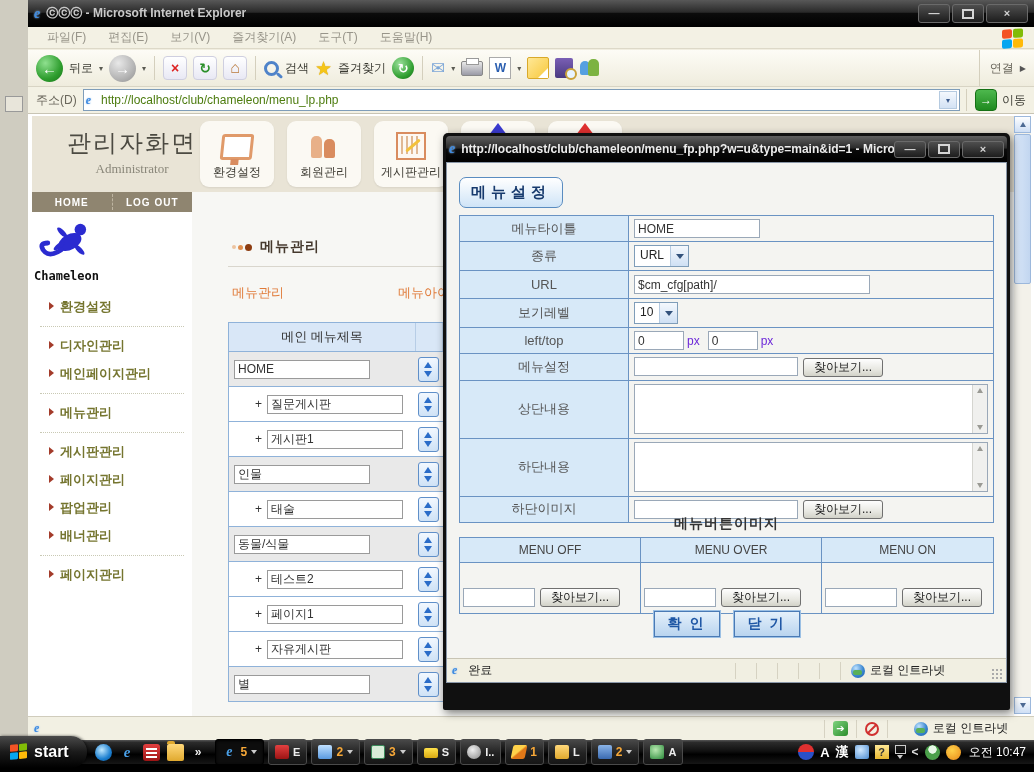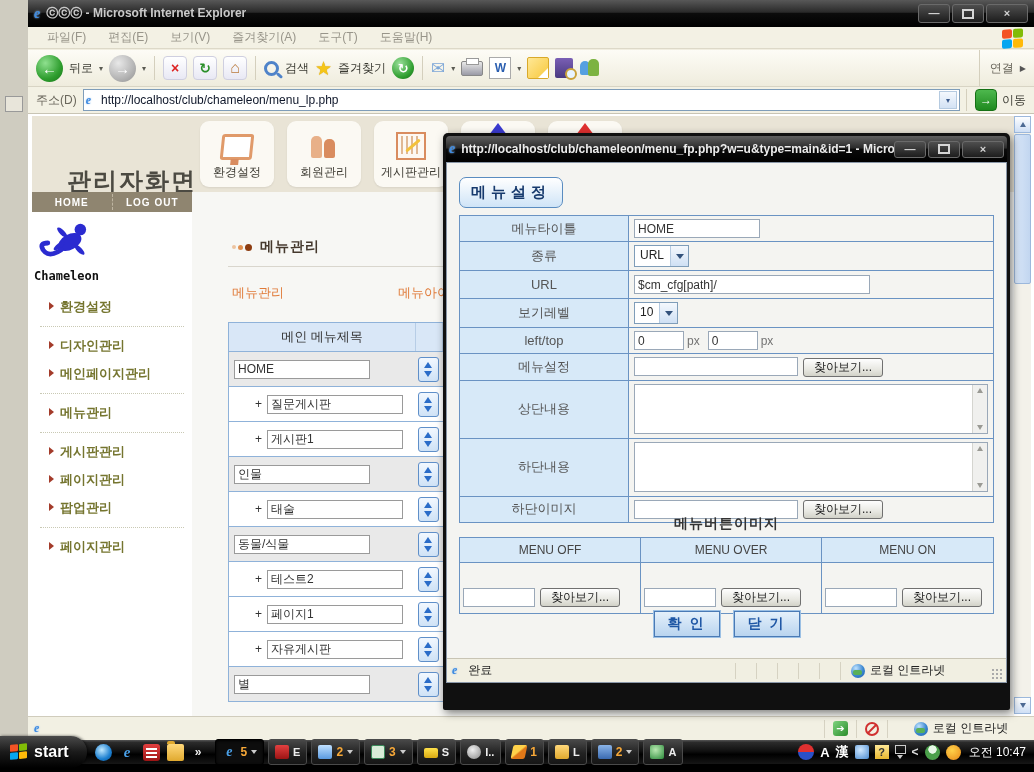--- a/index.html
+++ b/index.html
@@ -68,31 +68,31 @@
   .msnico::after{content:"";position:absolute;left:9px;top:1px;width:11px;height:17px;background:#7cb342;border-radius:5px 5px 2px 2px;}
   .links-zone{margin-left:auto;display:flex;align-items:center;gap:6px;border-left:1px solid #d4cfbd;
     padding-left:10px;height:100%;color:#6a675c;}
   .links-zone .arr{font-size:8px;color:#555;}
   
   .addrbar{position:absolute;left:0;top:87px;width:100%;height:27px;background:#f3f1e4;
     display:flex;align-items:center;gap:6px;padding:0 8px;box-sizing:border-box;border-bottom:1px solid #c8c4b4;}
   .addr-label{color:#6a675c;}
   .addr-input{flex:1;height:20px;background:#fff;border:1px solid #7f9db9;display:flex;align-items:center;
     padding:0 2px;gap:4px;}
-  .addr-input .url{flex:1;color:#0f172a;}
+  .addr-input .url{flex:1;color:#4d7c0f;}
   .addr-dd{width:16px;height:16px;background:linear-gradient(180deg,#f4f8fd,#d3e2f4);border:1px solid #b5cae0;
     display:flex;align-items:center;justify-content:center;font-size:8px;color:#3a5a8c;}
   .gobtn{display:flex;align-items:center;gap:5px;border-left:1px solid #d4cfbd;padding-left:8px;}
   .goarr{width:20px;height:20px;border-radius:4px;background:linear-gradient(180deg,#4db84d,#1f8a1f);
     color:#fff;font-weight:bold;display:flex;align-items:center;justify-content:center;border:1px solid #157015;}
   
   .content{position:absolute;left:0;top:114px;width:100%;height:602px;background:#fff;overflow:hidden;}
   .pagehdr{position:absolute;left:4px;top:2px;width:982px;height:76px;background:#e9e4d6;}
   .hdr-title{position:absolute;left:22px;top:11px;width:156px;text-align:center;}
-  .hdr-title .t1{font-size:24px;font-weight:bold;color:#4c4a42;letter-spacing:2px;margin-top:38px;}
+  .hdr-title .t1{font-size:24px;font-weight:normal;color:#4c4a42;letter-spacing:2px;}
   .hdr-title .t2{font-family:"Liberation Serif",serif;font-size:13px;color:#8a877a;margin-top:2px;}
   .hdrbtns{position:absolute;left:168px;top:5px;display:flex;gap:13px;}
   .hbtn{width:74px;height:66px;background:#fbf9f3;border-radius:9px;display:flex;flex-direction:column;
     align-items:center;justify-content:flex-end;padding-bottom:6px;box-sizing:border-box;box-shadow:0 1px 2px rgba(0,0,0,.08);}
   .hbtn .lbl{font-size:12px;color:#3c3a32;margin-top:4px;}
   .ic-monitor{width:26px;height:20px;border:3px solid #e09a6a;background:#fff;border-radius:3px;position:relative;transform:skewX(-6deg);}
   .ic-monitor::after{content:"";position:absolute;left:8px;bottom:-8px;width:8px;height:6px;background:#d98c5f;}
   .ic-people{position:relative;width:30px;height:26px;}
   .ic-people::before{content:"";position:absolute;left:2px;top:2px;width:11px;height:22px;background:#e8b088;border-radius:5px 5px 2px 2px;}
   .ic-people::after{content:"";position:absolute;left:15px;top:5px;width:11px;height:19px;background:#d98c5f;border-radius:5px 5px 2px 2px;}
@@ -181,21 +181,21 @@
   .p-title{flex:1;color:#ececec;font-weight:bold;font-size:12px;white-space:nowrap;overflow:hidden;}
   .p-body{position:relative;height:521px;background:#f4f4f1;border:1px solid #8a97a8;box-sizing:border-box;}
   .ptab{position:absolute;left:12px;top:14px;padding:5px 11px;border:1px solid #5a8cc0;border-radius:7px;
     background:linear-gradient(180deg,#ffffff,#cfe4f7);color:#173a6d;font-weight:bold;font-size:15px;letter-spacing:5px;}
   .pform{position:absolute;left:12px;top:52px;width:535px;border-collapse:collapse;}
   .pform th{width:170px;background:#d7e9f8;border:1px solid #6a93c3;color:#555;font-weight:normal;
     font-size:13px;text-align:center;}
   .pform td{border:1px solid #6a93c3;background:#f4f4f1;padding:3px 5px;vertical-align:middle;}
   .pin{height:17px;border:1px solid #9aa8b8;background:#fff;font-family:inherit;font-size:12px;color:#333;padding:0 3px;}
   .w120{width:118px;} .w230{width:228px;} .w45{width:42px;} .w158{width:156px;} .w70{width:64px;}
-  .pxu{color:#737373;margin:0 8px 0 3px;}
+  .pxu{color:#6d28d9;margin:0 8px 0 3px;}
   .psel{display:inline-flex;height:20px;border:1px solid #7f9db9;background:#fff;vertical-align:middle;}
   .psel .tx{padding:2px 6px 0 5px;font-size:12px;color:#222;}
   .psel .ab{width:17px;background:linear-gradient(180deg,#f4f8fd,#cfe0f4);border-left:1px solid #b5cae0;
     display:flex;align-items:center;justify-content:center;}
   .psel .ab .tri-dn{border-left-width:4px;border-right-width:4px;border-top-width:5px;border-top-color:#33527c;}
   .browse{height:19px;margin-left:5px;padding:0 10px;border:1px solid #707070;border-radius:3px;
     background:linear-gradient(180deg,#fefefe,#e8e8e2 60%,#d2d2c8);font-family:inherit;font-size:12px;color:#222;}
   .ta{position:relative;width:352px;height:48px;border:1px solid #9aa8b8;background:#fff;}
   .ta .sb{position:absolute;right:0;top:0;width:15px;height:100%;background:#f0f0ee;border-left:1px solid #d5d5d0;
     display:flex;flex-direction:column;justify-content:space-between;align-items:center;padding:3px 0;box-sizing:border-box;}
@@ -403,20 +403,21 @@
           <div class="side-item">환경설정</div>
           <div class="sep-dotted"></div>
           <div class="side-item">디자인관리</div>
           <div class="side-item">메인페이지관리</div>
           <div class="sep-dotted"></div>
           <div class="side-item">메뉴관리</div>
           <div class="sep-dotted"></div>
           <div class="side-item">게시판관리</div>
           <div class="side-item">페이지관리</div>
           <div class="side-item">팝업관리</div>
+          <div class="side-item">배너관리</div>
           <div class="sep-dotted"></div>
           <div class="side-item">페이지관리</div>
         </div>
       </div>
 
       <div class="main-area">
         <div class="sec-title">
           <span class="d1"></span>
           <span class="d2"></span>
           <span class="d3"></span>

